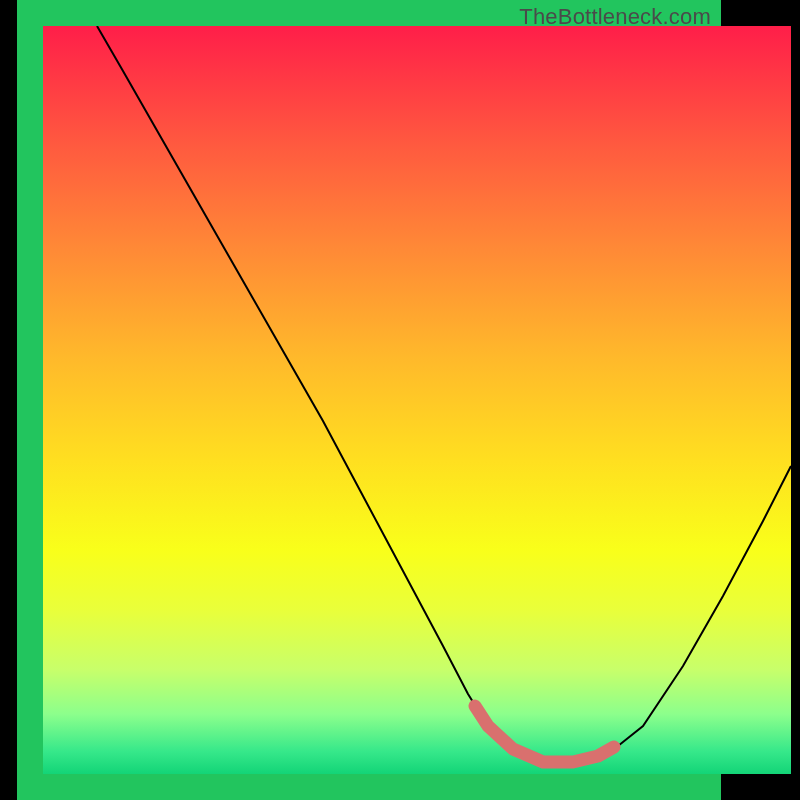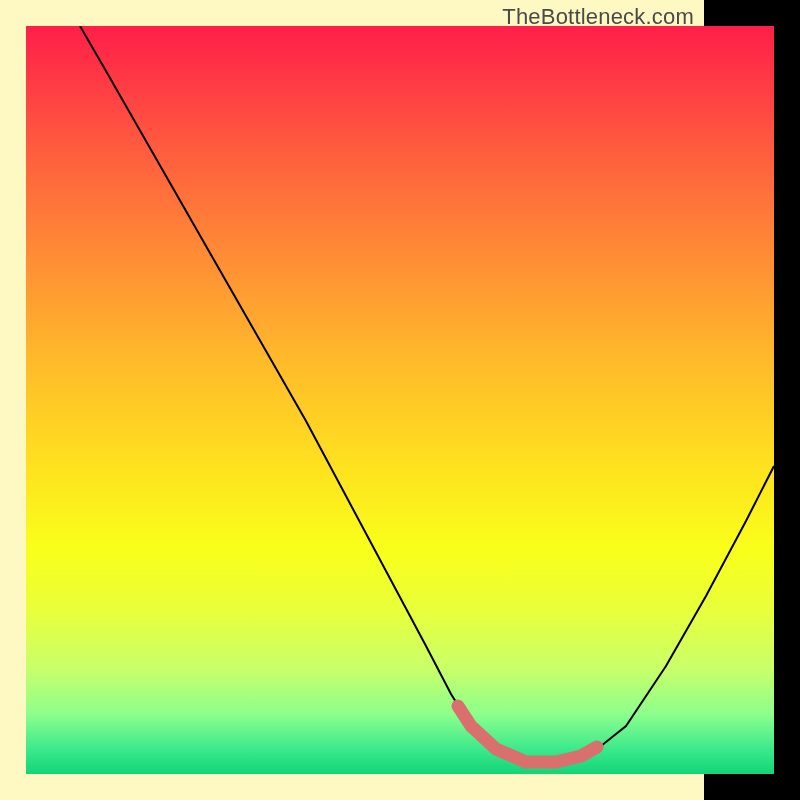--- a/index.html
+++ b/index.html
@@ -6,25 +6,25 @@
     margin: 0;
     padding: 0;
     width: 800px;
     height: 800px;
     background: #000;
     overflow: hidden;
     font-family: Arial, Helvetica, sans-serif;
   }
   .frame {
     position: absolute;
-    left: 0;
+    left: 17px;
     top: 0;
     width: 704px;
     height: 800px;
-    background: #fef9c3;
+    background: #22c55e;
   }
   .plot {
     position: absolute;
     left: 26px;
     top: 26px;
     width: 748px;
     height: 748px;
     background: linear-gradient(to bottom,
       #ff1e49 0%,
       #ff3545 6%,

